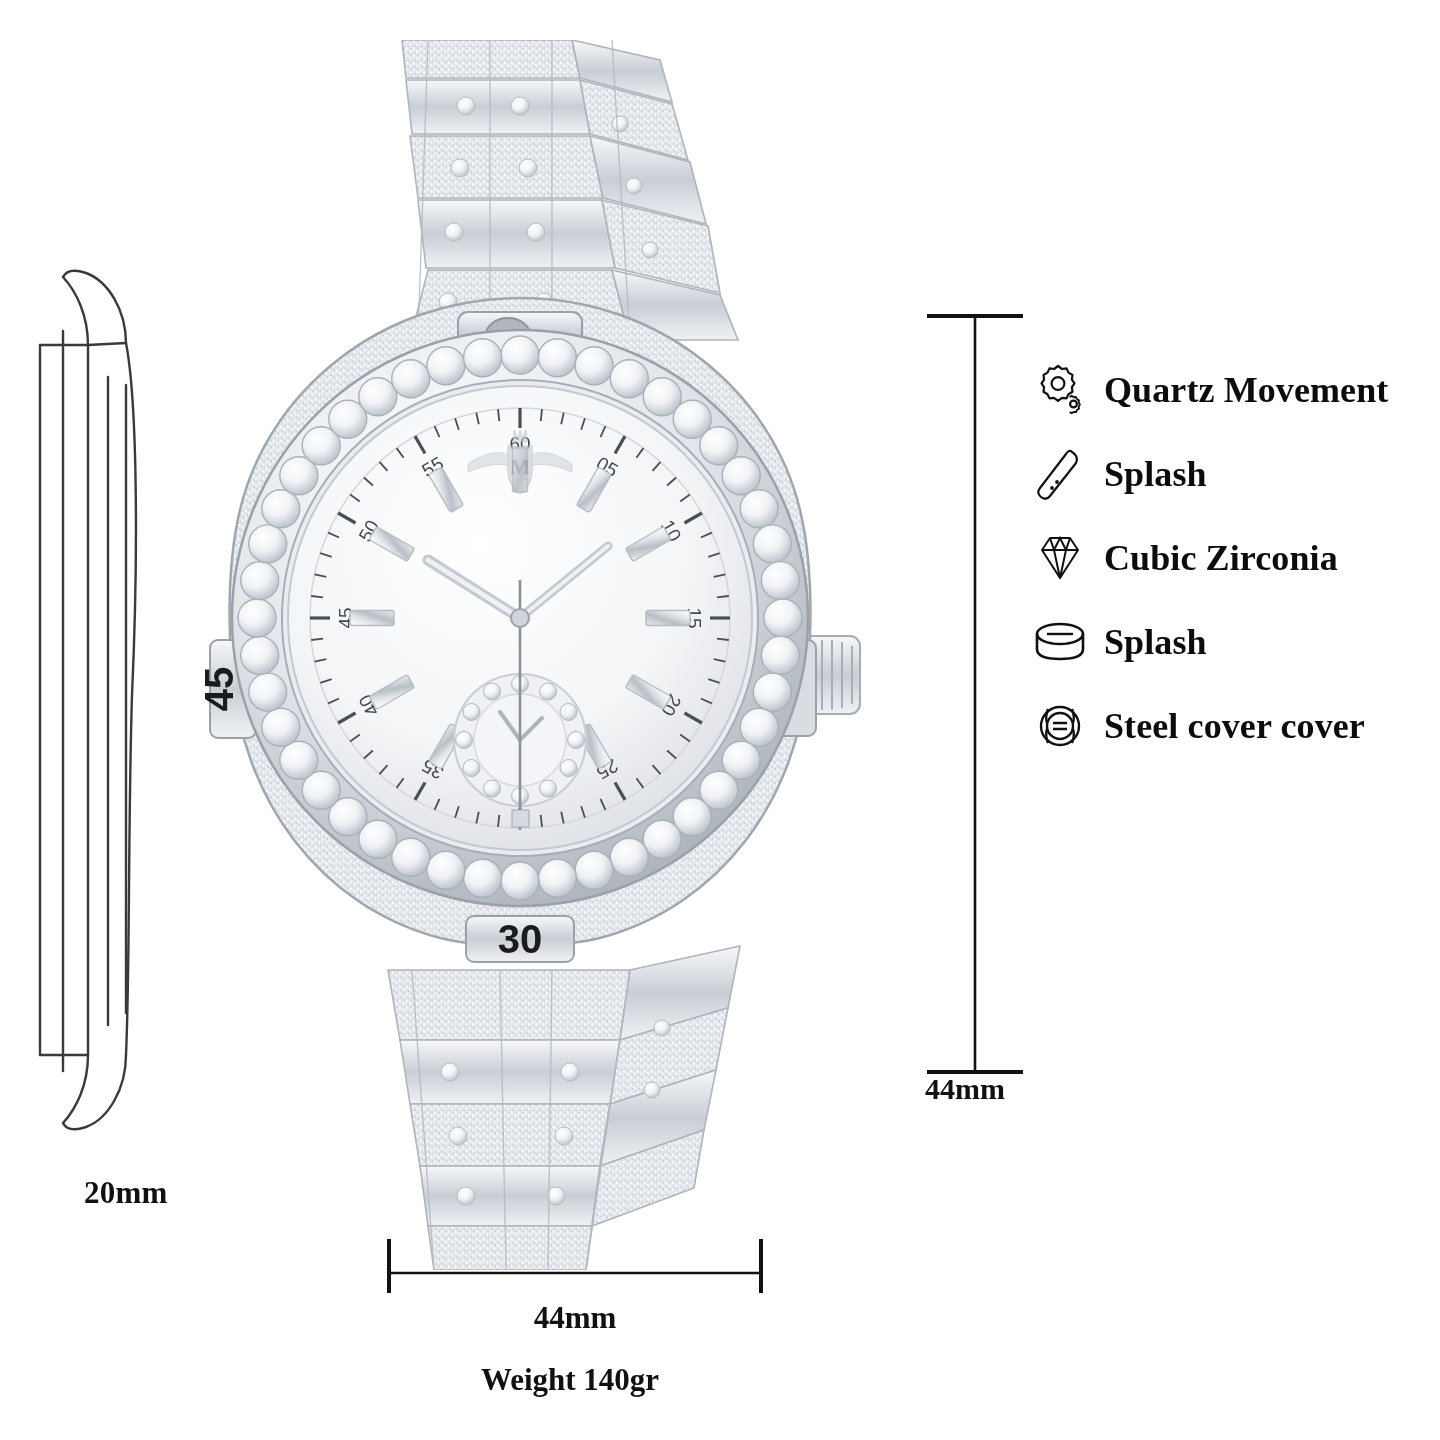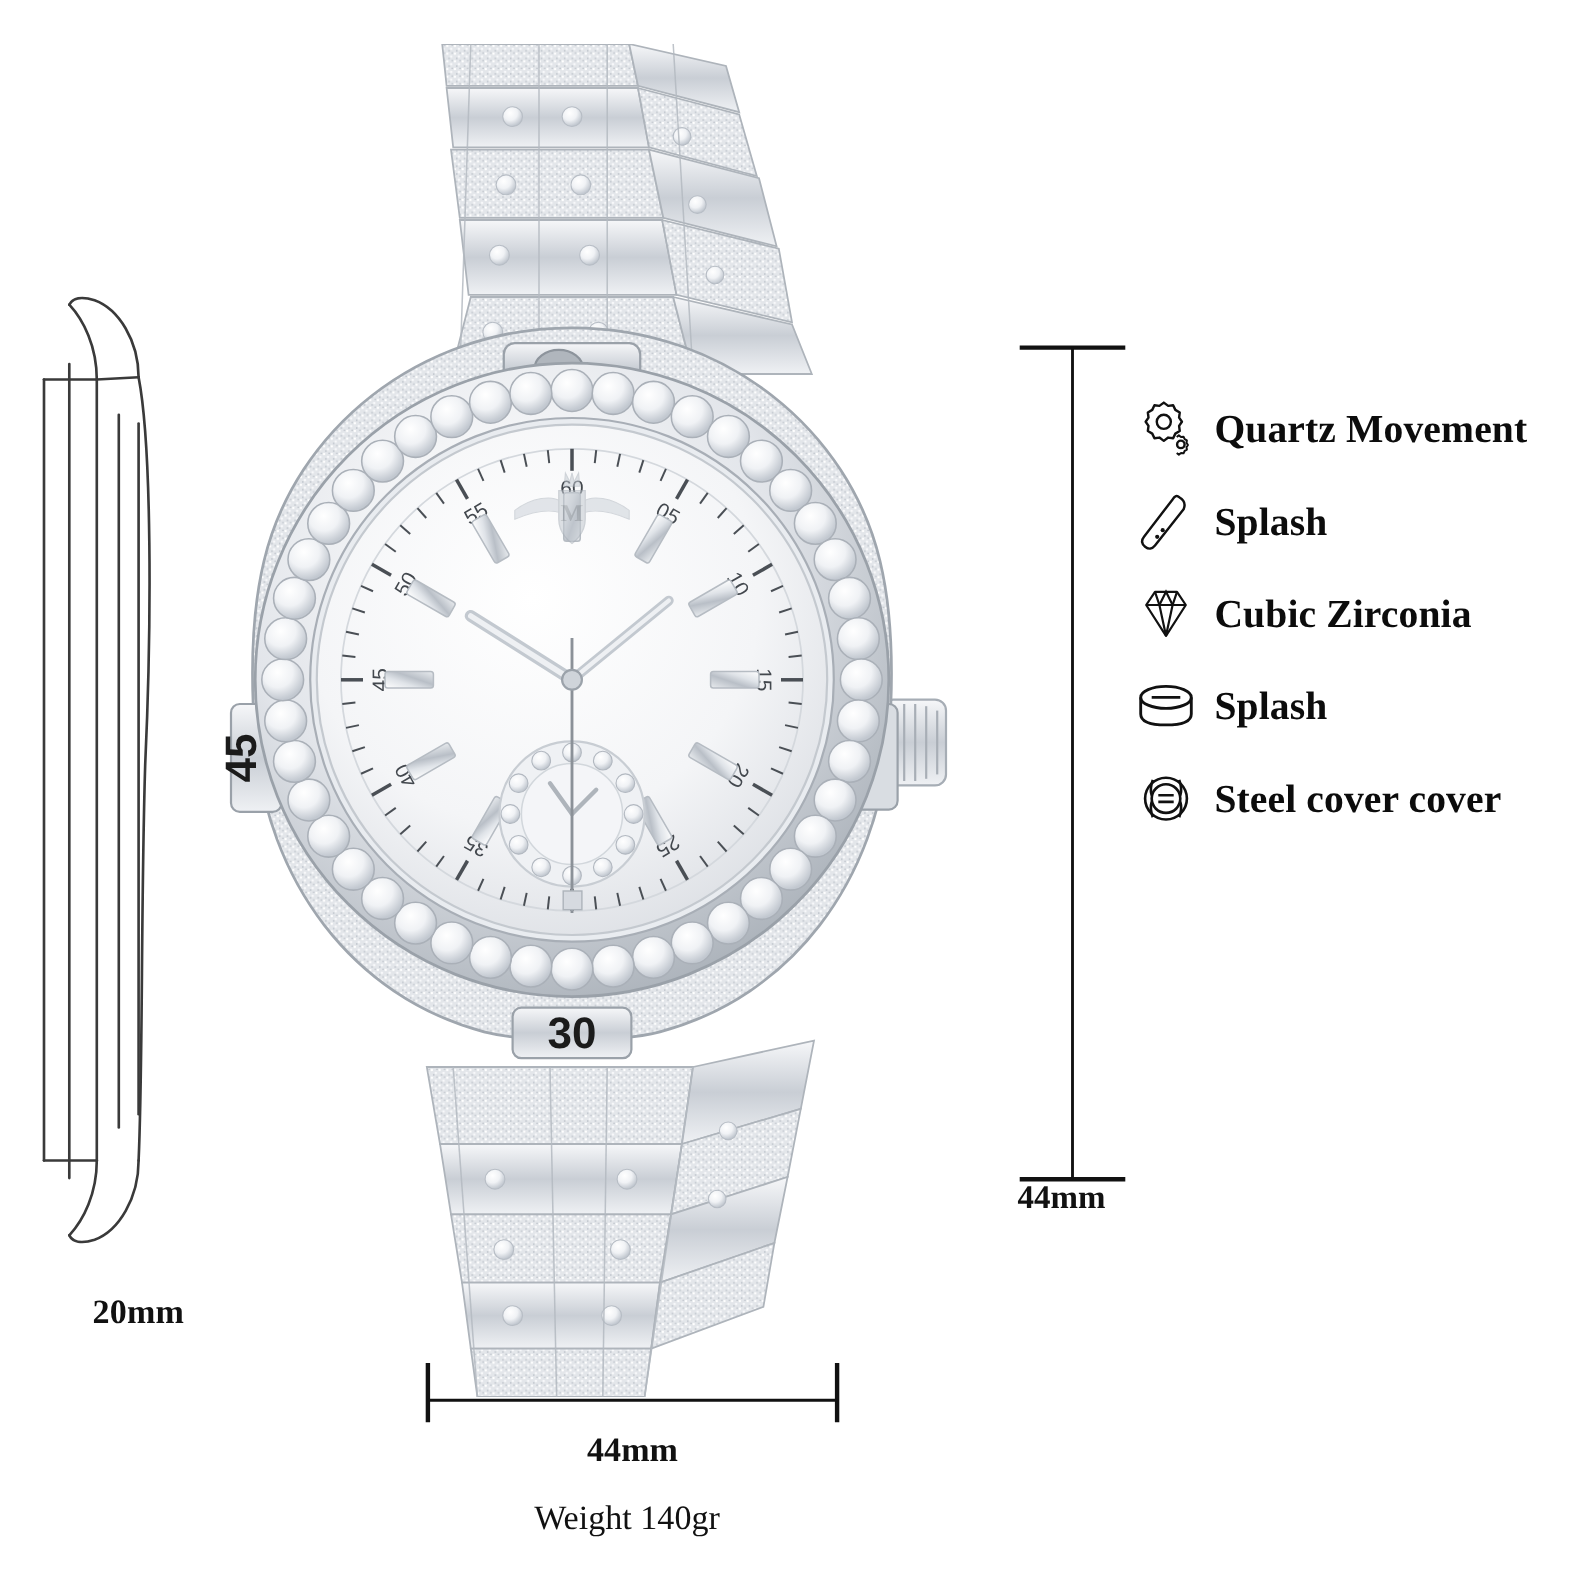--- a/index.html
+++ b/index.html
@@ -33,21 +33,21 @@
 
   
   #caliper-horizontal { position:absolute; left:375px; top:1235px; width:400px; height:70px; }
   #caliper-horizontal svg { width:100%; height:100%; display:block; }
   .caliper-h-label {
     position:absolute; left:375px; top:1300px; width:400px; text-align:center;
     font-size:31px; font-weight:bold; color:#111;
   }
   .weight-label {
     position:absolute; left:330px; top:1362px; width:480px; text-align:center;
-    font-size:31px; font-weight:normal; color:#111;
+    font-size:31px; font-weight:bold; color:#111;
   }
 
   
   #feature-list { position:absolute; left:1022px; top:348px; width:400px; }
   .feature-row { display:flex; align-items:center; height:84px; }
   .feature-icon { width:76px; height:62px; flex:0 0 76px; display:flex; align-items:center; justify-content:center; }
   .feature-icon svg { display:block; }
   .feature-label {
     font-size:36px; font-weight:bold; color:#0c0c0c;
     white-space:nowrap; letter-spacing:.1px; padding-left:6px;

